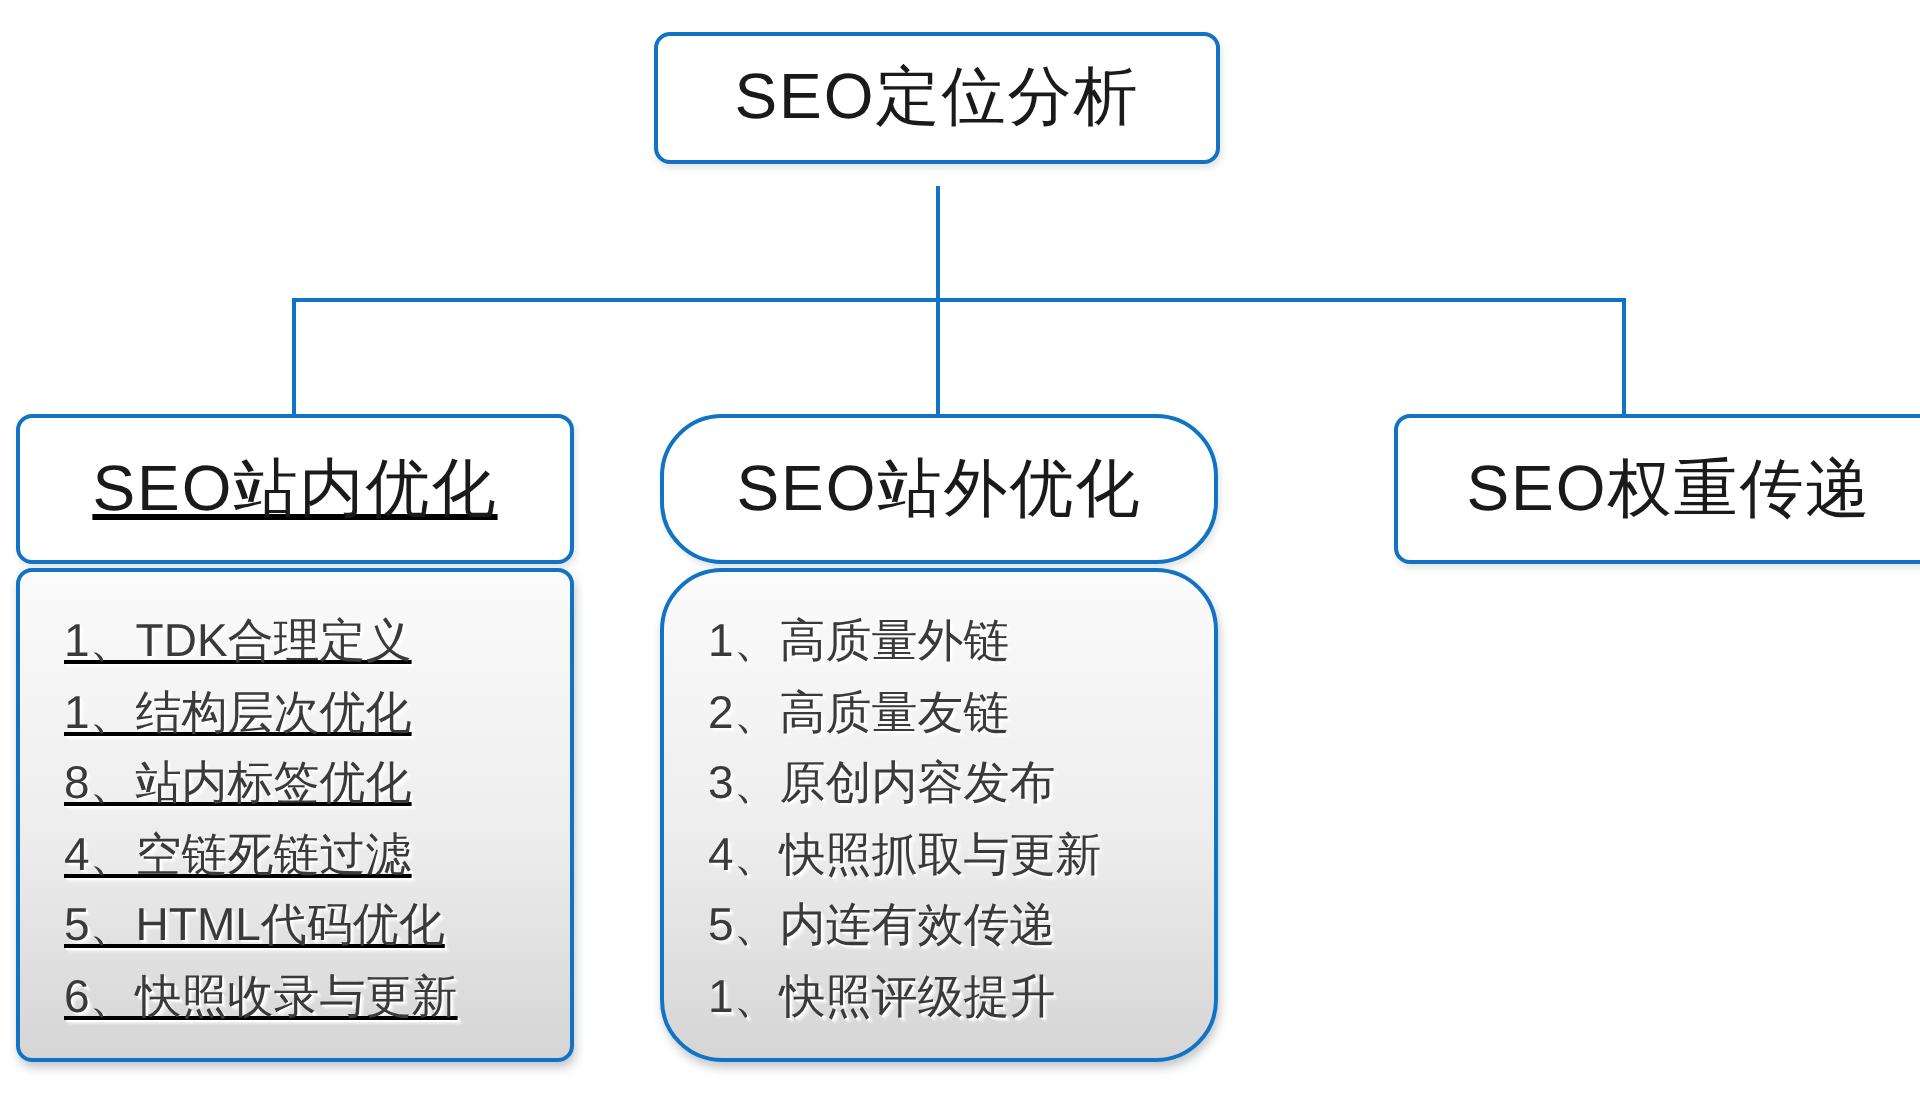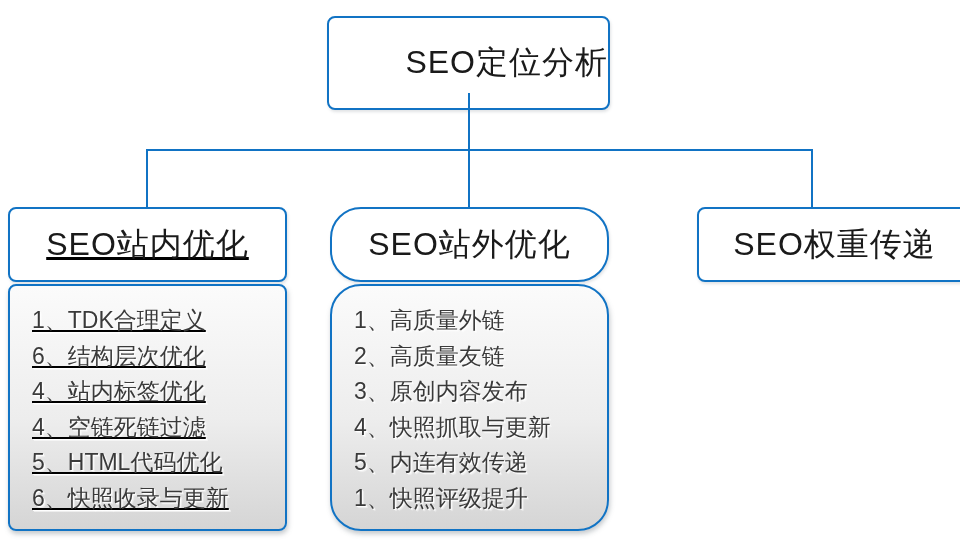--- a/index.html
+++ b/index.html
@@ -21,23 +21,22 @@
     box-sizing: border-box;
     border: 2px solid #1173c4;
     border-radius: 8px;
     background: #ffffff;
     display: flex;
     align-items: center;
     justify-content: center;
   }
   .root-node {
     left: 327px; top: 16px;
-    width: 283px; height: 94px;
+    width: 283px; height: 66px;
     box-shadow: 1px 2px 3px rgba(90,100,110,0.18);
-    justify-content: flex-end;
   }
   .root-node .title,
   .col-header .title {
     font-size: 32px;
     color: #1a1a1a;
     letter-spacing: 1px;
     white-space: nowrap;
   }
   .col-header {
     top: 207px;
@@ -91,22 +90,22 @@
   <div class="line line-v" id="line-root-down"></div>
   <div class="line line-h" id="line-horizontal"></div>
   <div class="line line-v" id="line-left-down"></div>
   <div class="line line-v" id="line-right-down"></div>
 
   <div class="node col-header col-1">
     <span class="title">SEO站内优化</span>
   </div>
   <div class="col-body col-1">
     <div class="list-item">1、TDK合理定义</div>
-    <div class="list-item">6、结构层次优化</div>
-    <div class="list-item">4、站内标签优化</div>
+    <div class="list-item">1、结构层次优化</div>
+    <div class="list-item">8、站内标签优化</div>
     <div class="list-item">4、空链死链过滤</div>
     <div class="list-item">5、HTML代码优化</div>
     <div class="list-item">6、快照收录与更新</div>
   </div>
 
   <div class="node col-header col-2">
     <span class="title">SEO站外优化</span>
   </div>
   <div class="col-body col-2">
     <div class="list-item">1、高质量外链</div>

